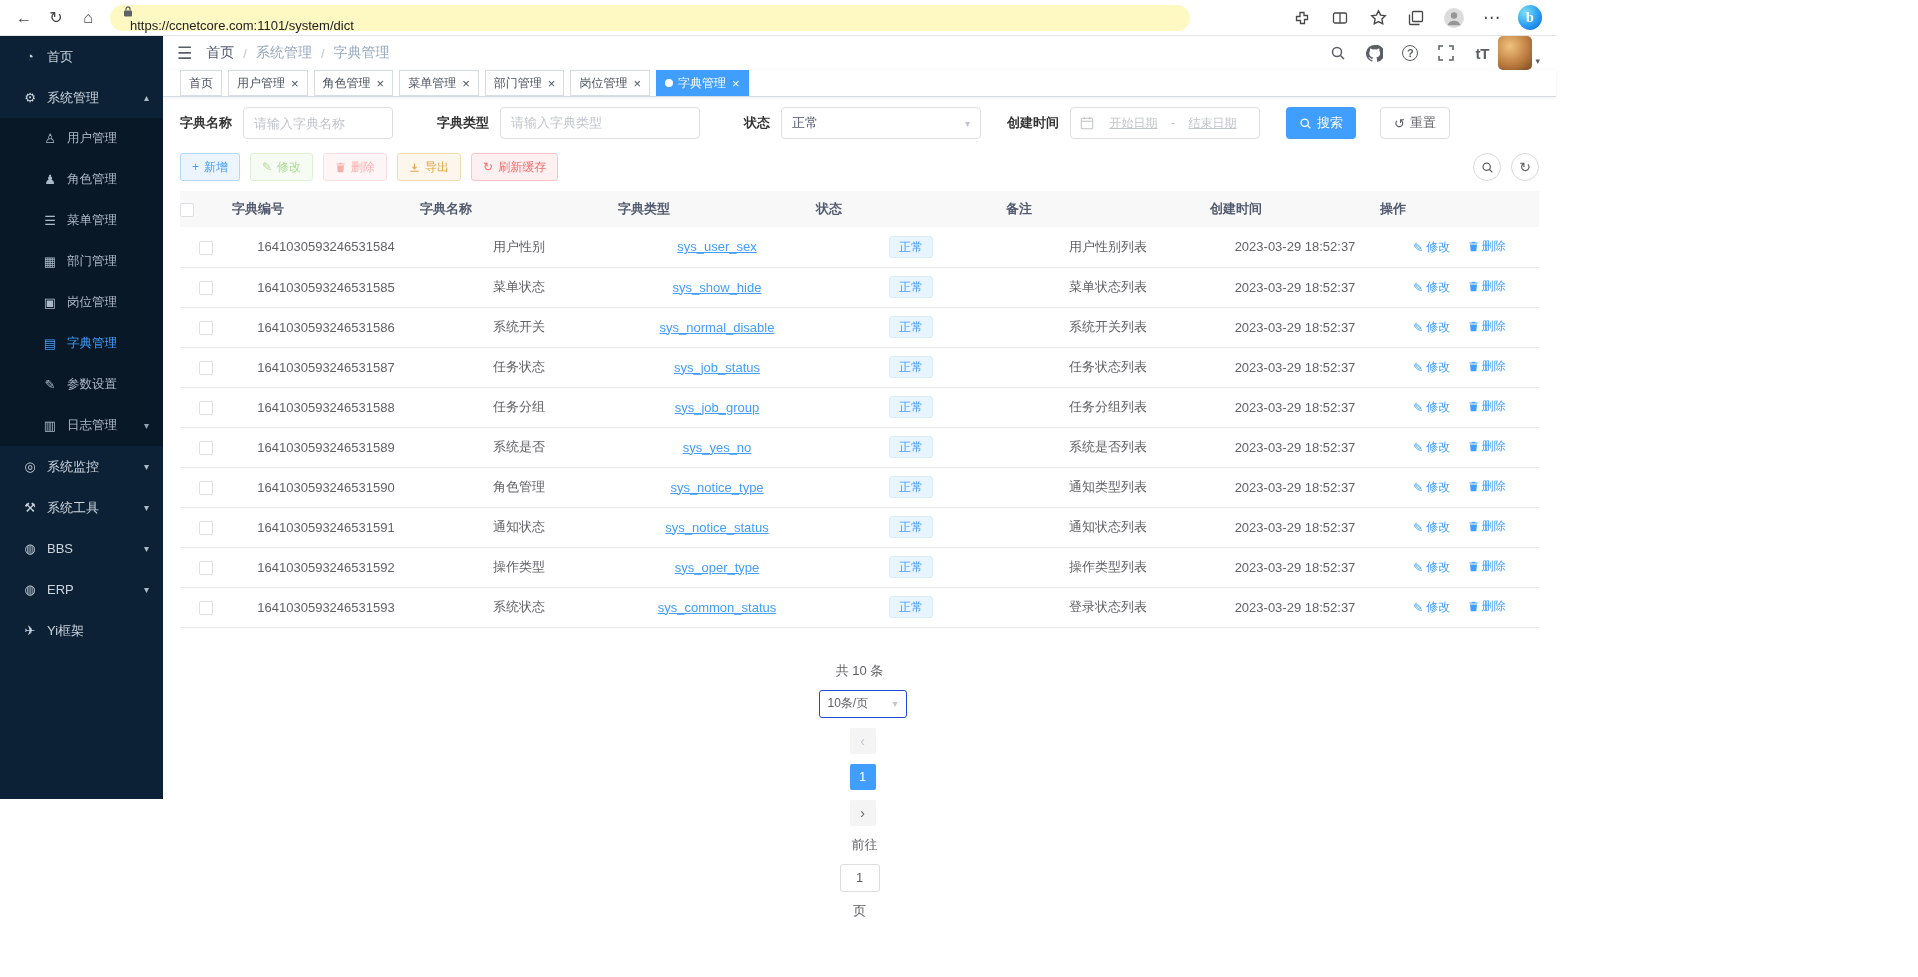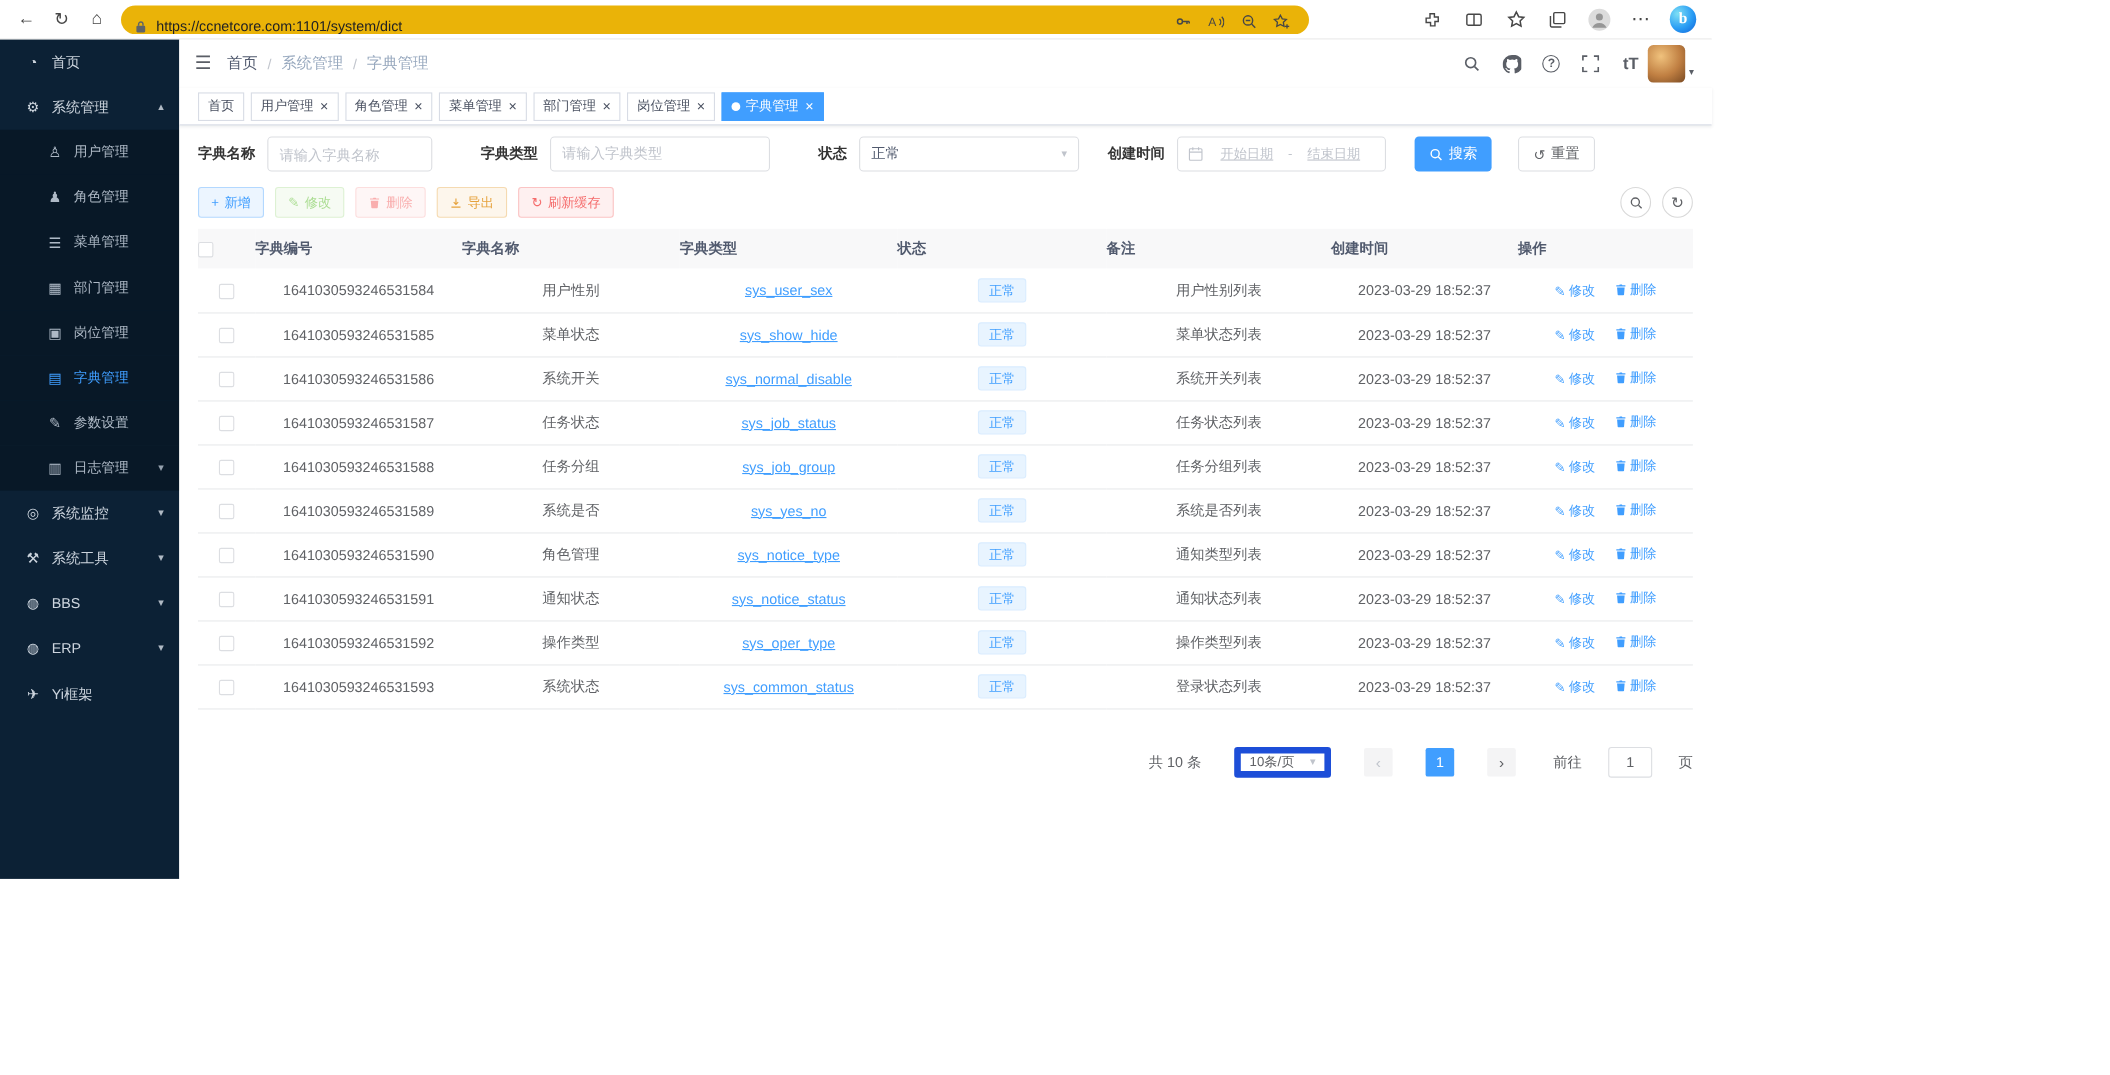--- a/index.html
+++ b/index.html
@@ -11,22 +11,22 @@
   html,body{width:1918px;height:977px;overflow:hidden;background:#fff;
     font-family:"Liberation Sans","DejaVu Sans",sans-serif;}
   .window{width:1556px;height:799px;background:#fff;}
 
   
   .browser-bar{height:36px;background:#fff;border-bottom:1px solid #e4e4e4;
     display:flex;align-items:center;padding:0 8px;}
   .b-left{display:flex;align-items:center;}
   .bicon{width:32px;height:28px;display:inline-flex;align-items:center;justify-content:center;
     color:#474747;font-size:16px;border-radius:4px;cursor:pointer;flex-shrink:0;}
-  .urlbar{width:1080px;height:26px;background:#eab308;border-radius:13px;display:flex;
-    align-items:flex-end;padding:0 12px;margin-left:6px;color:#5f6368;}
+  .urlbar{width:1080px;height:26px;background:#fef9c3;border-radius:13px;display:flex;
+    align-items:flex-start;padding:0 12px;margin-left:6px;color:#5f6368;flex-direction:column;}
   .url-text{font-size:13px;color:#202124;margin-left:8px;white-space:nowrap;}
   .u-right{margin-left:auto;display:flex;align-items:center;gap:4px;}
   .uicon{width:26px;height:22px;display:inline-flex;align-items:center;justify-content:center;
     color:#474747;cursor:pointer;}
   .b-right{margin-left:auto;display:flex;align-items:center;gap:14px;padding-right:6px;color:#474747;}
   .b-right .bicon{width:24px;}
   .bing{width:25px;height:25px;border-radius:50%;
     background:radial-gradient(circle at 30% 30%,#7ee0f5,#2a9df4 55%,#0f5fd7);
     display:inline-flex!important;align-items:center;justify-content:center;}
   .bing-b{color:#fff;font-size:14px;font-weight:bold;font-family:"Liberation Serif","DejaVu Serif",serif;}
@@ -117,22 +117,22 @@
     overflow:hidden;white-space:nowrap;}
   .checkbox{width:14px;height:14px;border:1px solid #dcdee2;border-radius:2px;display:inline-block;
     background:#fff;vertical-align:middle;cursor:pointer;}
   .type-link{color:var(--accent);text-decoration:underline;cursor:pointer;}
   .tag{display:inline-block;padding:2px 9px;font-size:12px;border-radius:3px;background:#e8f4ff;
     border:1px solid #d9ecff;color:#409eff;line-height:16px;}
   .op-link{color:var(--accent);font-size:12px;cursor:pointer;display:inline-flex;align-items:center;
     gap:3px;margin:0 7px;text-decoration:none;}
 
   .pagination{display:flex;align-items:center;justify-content:flex-end;margin-top:34px;
-    font-size:13px;color:#606266;gap:24px;padding-bottom:20px;}
-  .psize{width:88px;height:28px;border:6px solid #1d4ed8;border-radius:3px;display:flex;
+    font-size:13px;color:#606266;gap:10px;padding-bottom:20px;flex-direction:column;}
+  .psize{width:88px;height:28px;border:1px solid #1d4ed8;border-radius:3px;display:flex;
     align-items:center;padding:0 8px;font-size:12px;cursor:pointer;margin-left:6px;}
   .pbtn{min-width:26px;height:26px;background:#f4f4f5;border-radius:2px;display:inline-flex;
     align-items:center;justify-content:center;color:#606266;cursor:pointer;font-size:14px;margin-left:6px;}
   .pbtn.disabled{color:#c0c4cc;}
   .pnum{min-width:26px;height:26px;background:var(--accent);color:#fff;border-radius:2px;
     display:inline-flex;align-items:center;justify-content:center;font-size:13px;cursor:pointer;margin-left:6px;}
   .pgoto{margin-left:10px;}
   .goto-input{width:40px;height:28px;border:1px solid #dcdee2;border-radius:3px;text-align:center;
     font-size:13px;color:#606266;outline:none;}
   .g{display:inline-block;}

